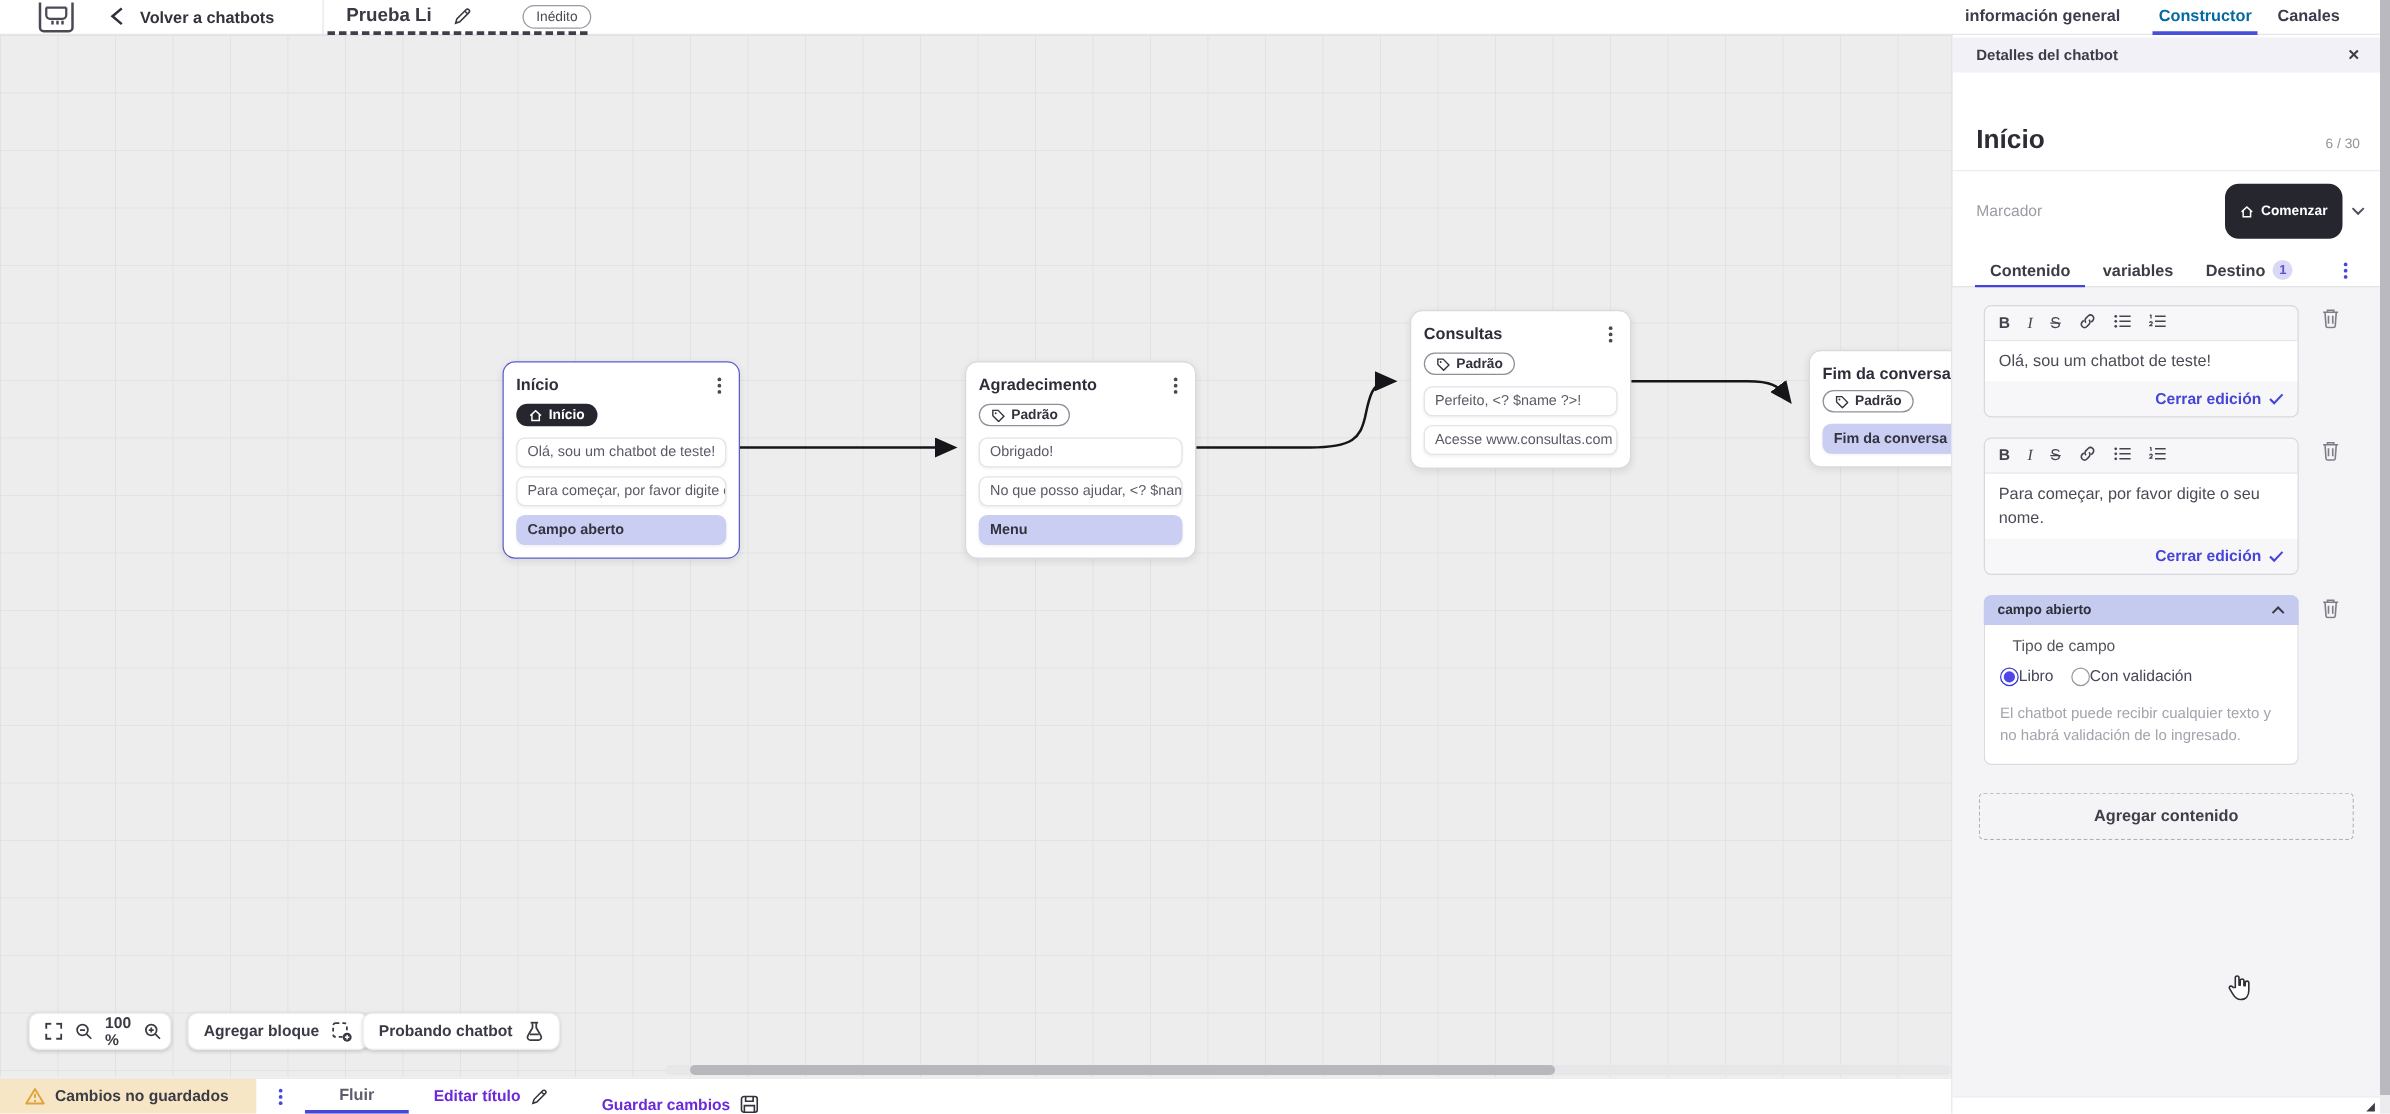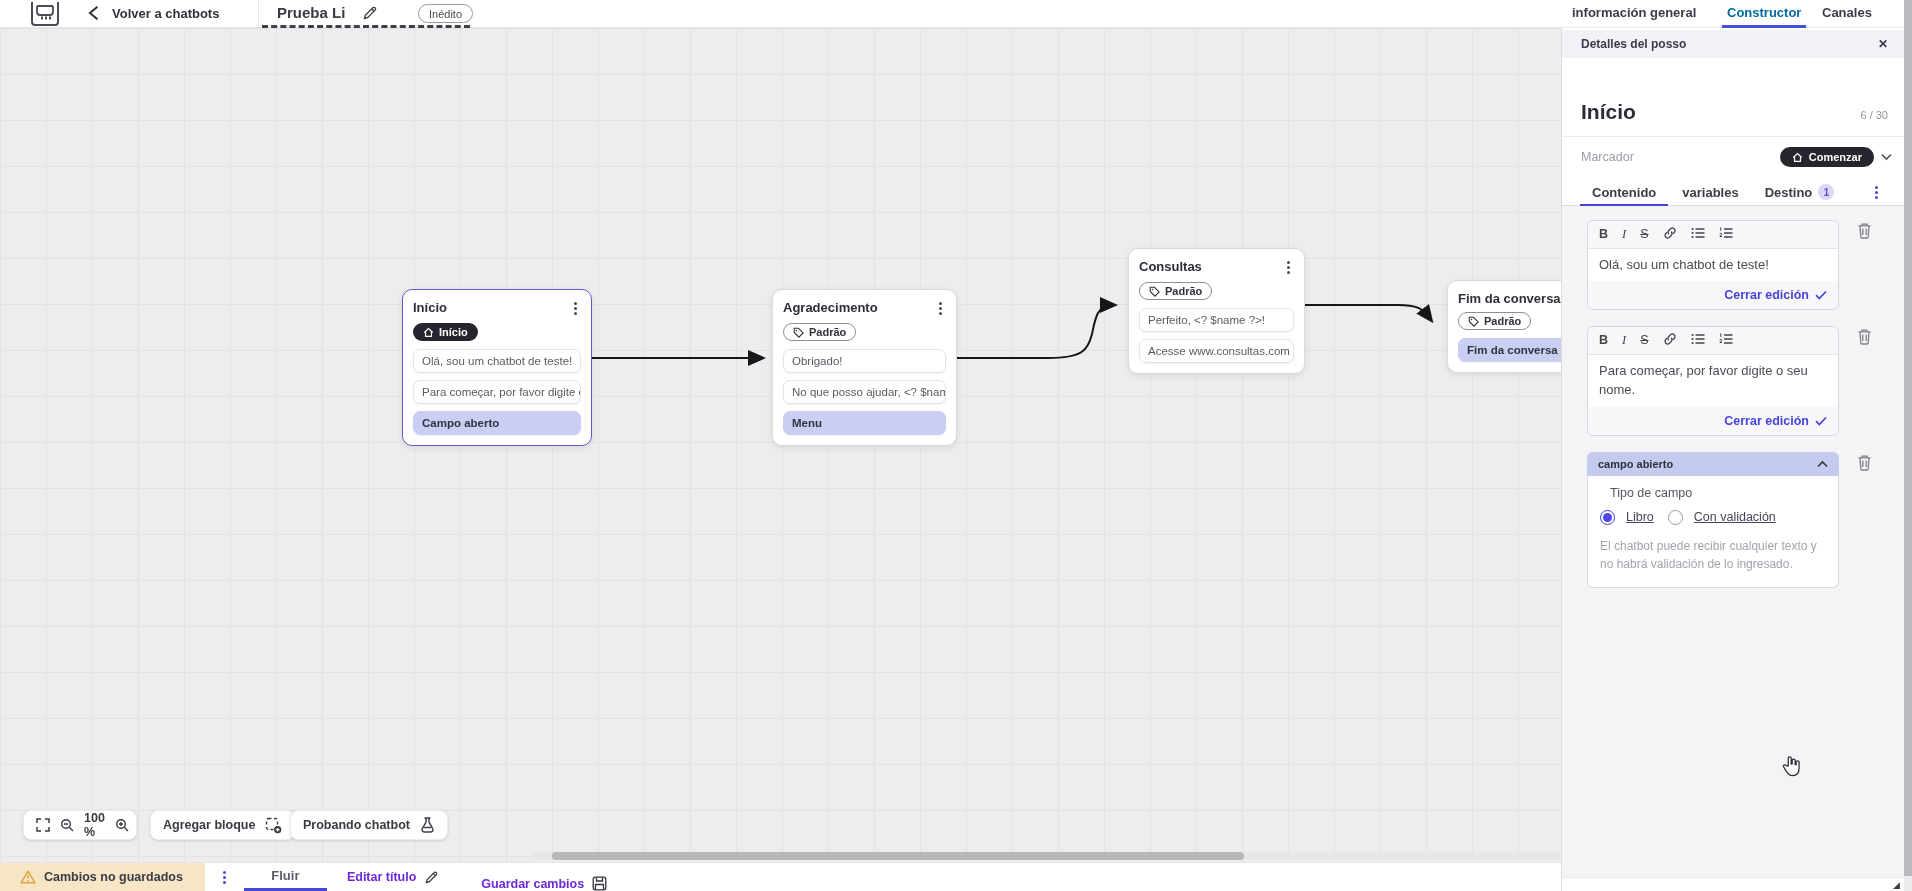--- a/index.html
+++ b/index.html
@@ -80,21 +80,21 @@
   .close-x { font-size:15px; color:#6a6a75; cursor:pointer; line-height:1; }
   .panel-title-row { display:flex; align-items:baseline; justify-content:space-between;
     padding:14px 16px 12px 19px; border-bottom:1px solid #ececf0; }
   .panel-title { font-size:21px; font-weight:700; color:#2c2c36; }
   .panel-counter { font-size:11px; color:#93939d;margin-top:37px; }
   .marker-row { display:flex; align-items:center; justify-content:space-between;
     padding:10px 12px 12px 19px; }
   .marker-label { font-size:12.5px; color:#9c9ca6; }
   .marker-right { display:flex; align-items:center; gap:7px; }
   .marker-btn { display:inline-flex; align-items:center; gap:6px; background:#26262f; color:#fff;
-    font-size:11px; font-weight:700; border-radius:11px; padding:4px 12px; cursor:pointer; }
+    font-size:11px; font-weight:700; border-radius:11px; padding:16px 12px; cursor:pointer; }
   .panel-tabs { display:flex; gap:26px; padding-left:30px; border-bottom:1px solid #dcdce0;
     height:27px; position:relative; }
   .p-tab { font-size:13px; font-weight:600; color:#3c3c46; display:flex; align-items:center;
     gap:6px; cursor:pointer; position:relative; }
   .p-tab.active::after { content:""; position:absolute; left:-12px; right:-12px; bottom:-1px;
     height:2px; background:#4445d8; }
   .count-badge { width:16px; height:16px; border-radius:50%; background:#dbd8f6; color:#5a50e0;
     font-size:10.5px; font-weight:700; display:flex; align-items:center; justify-content:center; }
   .tabs-kebab { position:absolute; right:22px; top:5px; }
   .panel-content { flex:1; background:#f4f4f7; padding:14px 0 0 25px; position:relative; }
@@ -119,21 +119,21 @@
     justify-content:space-between; align-items:center; cursor:pointer; }
   .field-head span { font-size:11px; font-weight:700; color:#30303a; }
   .field-body { background:#fff; border:1px solid #dadae0; border-top:none;
     border-radius:0 0 6px 6px; padding:10px 12px 14px; }
   .type-label { font-size:12.5px; color:#55555f; padding-left:10px; }
   .radio-row { display:flex; align-items:center; margin-top:10px; }
   .radio { width:15px; height:15px; border-radius:50%; border:1.5px solid #9a9aa3;
     display:flex; align-items:center; justify-content:center; cursor:pointer; flex:none; }
   .radio.sel { border-color:#3b3fd8; }
   .radio.sel i { width:9px; height:9px; border-radius:50%; background:#4f46e8; }
-  .radio-label { font-size:12.5px; color:#46465a; margin:0 14px 0 11px;text-decoration:underline; }
+  .radio-label { font-size:12.5px; color:#46465a; margin:0 14px 0 0; }
   .helper { margin-top:12px; font-size:12px; color:#a3a3ad; line-height:1.5; width:232px; }
 
   .add-content { width:300px; margin:22px 0 0 -4px; height:38px; border:1.5px dashed #b0b0b9;
     border-radius:4px; display:flex; align-items:center; justify-content:center;
     font-size:13px; font-weight:600; color:#3e3e48; cursor:pointer; }
   .hand-cursor { position:absolute; left:218px; top:548px; }
 
   
   .vscroll { position:absolute; right:0; top:0; width:8px; height:891px; background:#ececef; z-index:60; }
   .vscroll .thumb { width:8px; height:876px; background:#b9b9bf; }
@@ -324,21 +324,21 @@
       <span>Guardar cambios</span>
       <svg width="15" height="15" viewBox="0 0 15 15">
           <rect x="1.2" y="1.2" width="12.6" height="12.6" rx="2" fill="none" stroke="#32323c" stroke-width="1.3"></rect>
           <path d="M4.5 1.5 v3.5 h6 v-3.5 M3.5 13.5 v-5 h8 v5" fill="none" stroke="#32323c" stroke-width="1.3"></path>
         </svg>
     </div>
   </div>
 
   <div id="panel">
     <div class="panel-bar">
-      <span>Detalles del posso</span>
+      <span>Detalles del chatbot</span>
       <span class="close-x">✕</span>
     </div>
 
     <div class="panel-title-row">
       <span class="panel-title">Início</span>
       <span class="panel-counter">6 / 30</span>
     </div>
 
     <div class="marker-row">
       <span class="marker-label">Marcador</span>
@@ -466,20 +466,21 @@
             <div class="helper">El chatbot puede recibir cualquier texto y no habrá validación de lo ingresado.</div>
           </div>
         </div>
         <span class="trash">
           <svg width="15" height="17" viewBox="0 0 15 17">
               <path d="M1.5 3.8h12 M5 3.8 V2.2 h5 v1.6 M3 3.8 l0.8 11 a1.4 1.4 0 0 0 1.4 1.2 h4.6 a1.4 1.4 0 0 0 1.4-1.2 l0.8-11 M5.8 6.5v6.5 M9.2 6.5v6.5" fill="none" stroke="#7e7e88" stroke-width="1.3"></path>
             </svg>
         </span>
       </div>
 
+      <div class="add-content">Agregar contenido</div>
 
       <span class="hand-cursor">
         <svg width="22" height="24" viewBox="0 0 24 26">
             <path d="M9 13 V4.6 a1.6 1.6 0 0 1 3.2 0 V11 h1.1 V7.2 a1.6 1.6 0 0 1 3.2 0 V11.5 h1.1 V9 a1.6 1.6 0 0 1 3.2 0 v6.5 c0 4.6-2.4 8-7 8 -3.6 0-5.2-1.8-7.2-5.2 l-2.7-4.5 c-.6-1 .3-2.2 1.5-2 .6.1 1.2.5 1.6 1.1 z" fill="#fff" stroke="#2e2e38" stroke-width="1.4" stroke-linejoin="round"></path>
           </svg>
       </span>
     </div>
 
     <div class="panel-bottom"></div>
   </div>

